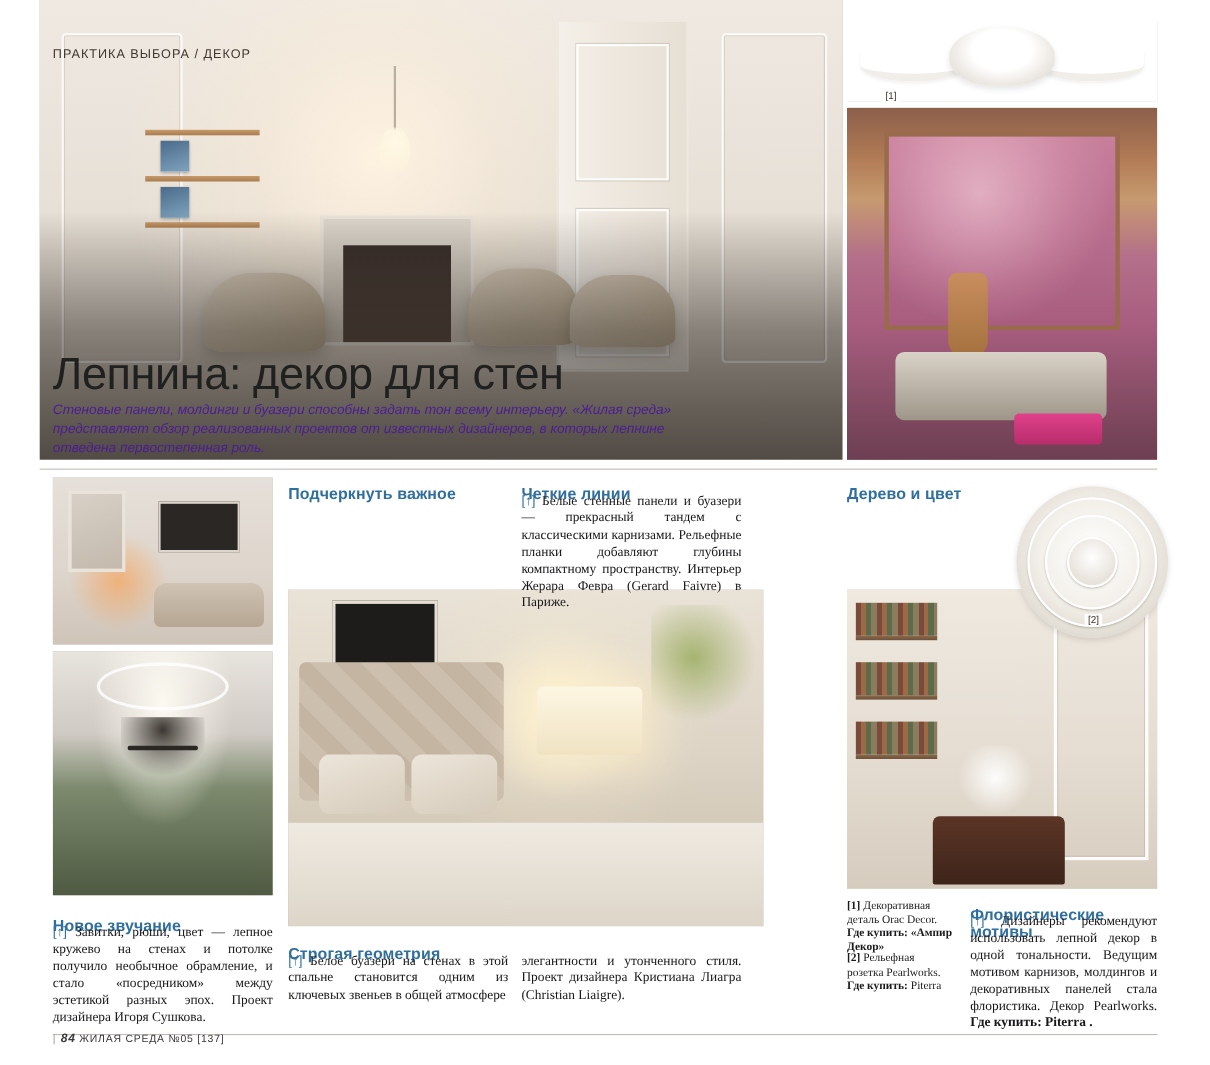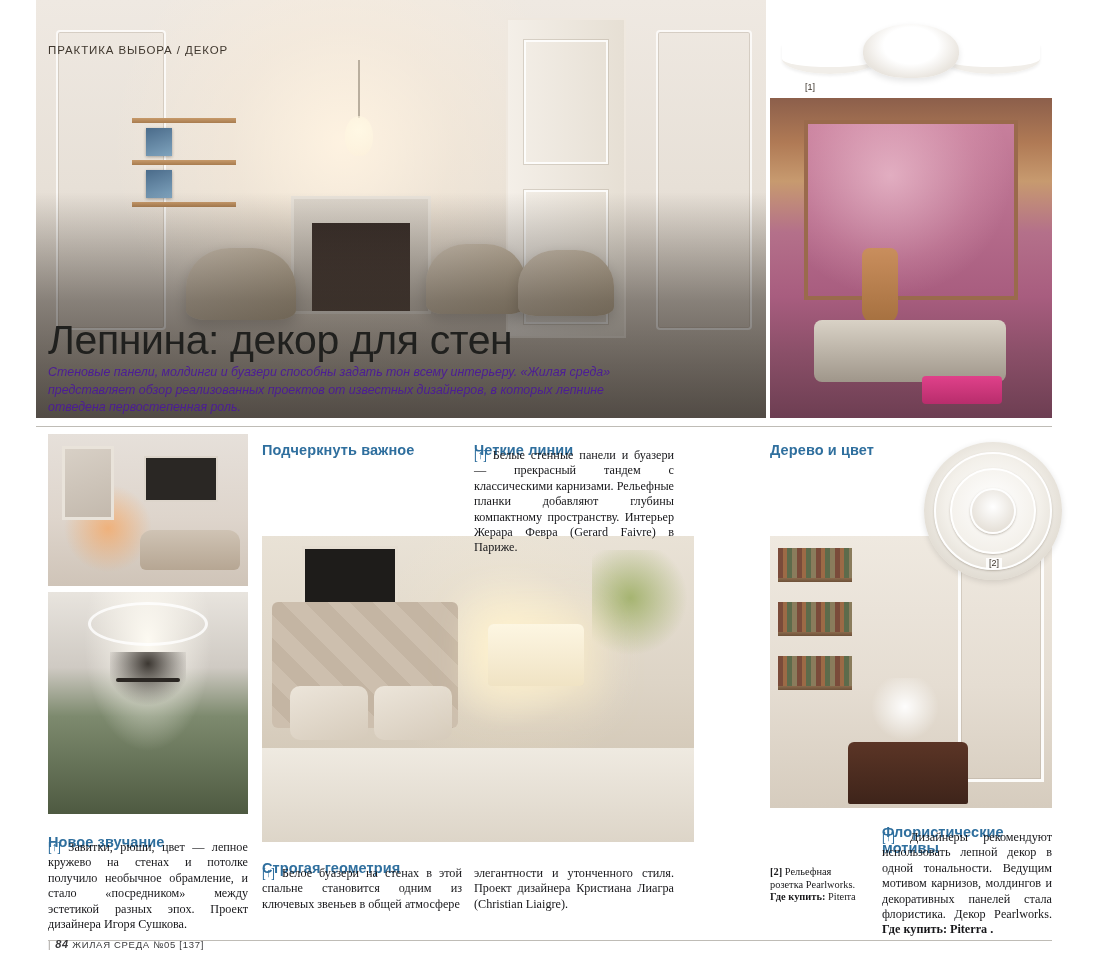--- a/index.html
+++ b/index.html
@@ -472,20 +472,25 @@
 
   <h2 class="col-head" style="left:262px; top:848px; width:220px;">Строгая геометрия</h2>
   <div class="col-body" style="left:474px; top:866px; width:200px;">
     <span>элегантности и утонченного стиля. Проект дизайнера Кристиана Лиагра (Christian Liaigre).</span>
   </div>
   <div class="col-body" style="left:262px; top:866px; width:200px;">
     <span class="arrow">[↑]</span>
     <span>Белое буазери на стенах в этой спальне становится одним из ключевых звеньев в общей атмосфере</span>
   </div>
 
+  <div class="caption" style="left:770px; top:818px; width:96px;">
+    <b>[1]</b>
+    <span>Декоративная деталь Orac Decor.</span>
+    <b>Где купить: «Ампир Декор»</b>
+  </div>
   <div class="caption" style="left:770px; top:866px; width:96px;">
     <b>[2]</b>
     <span>Рельефная розетка Pearlworks.</span>
     <b>Где купить:</b>
     <span>Piterra</span>
   </div>
 
   <h2 class="col-head" style="left:882px; top:812px; width:180px;">Флористические мотивы</h2>
   <div class="col-body" style="left:882px; top:830px; width:170px;">
     <span class="arrow">[↑]</span>

